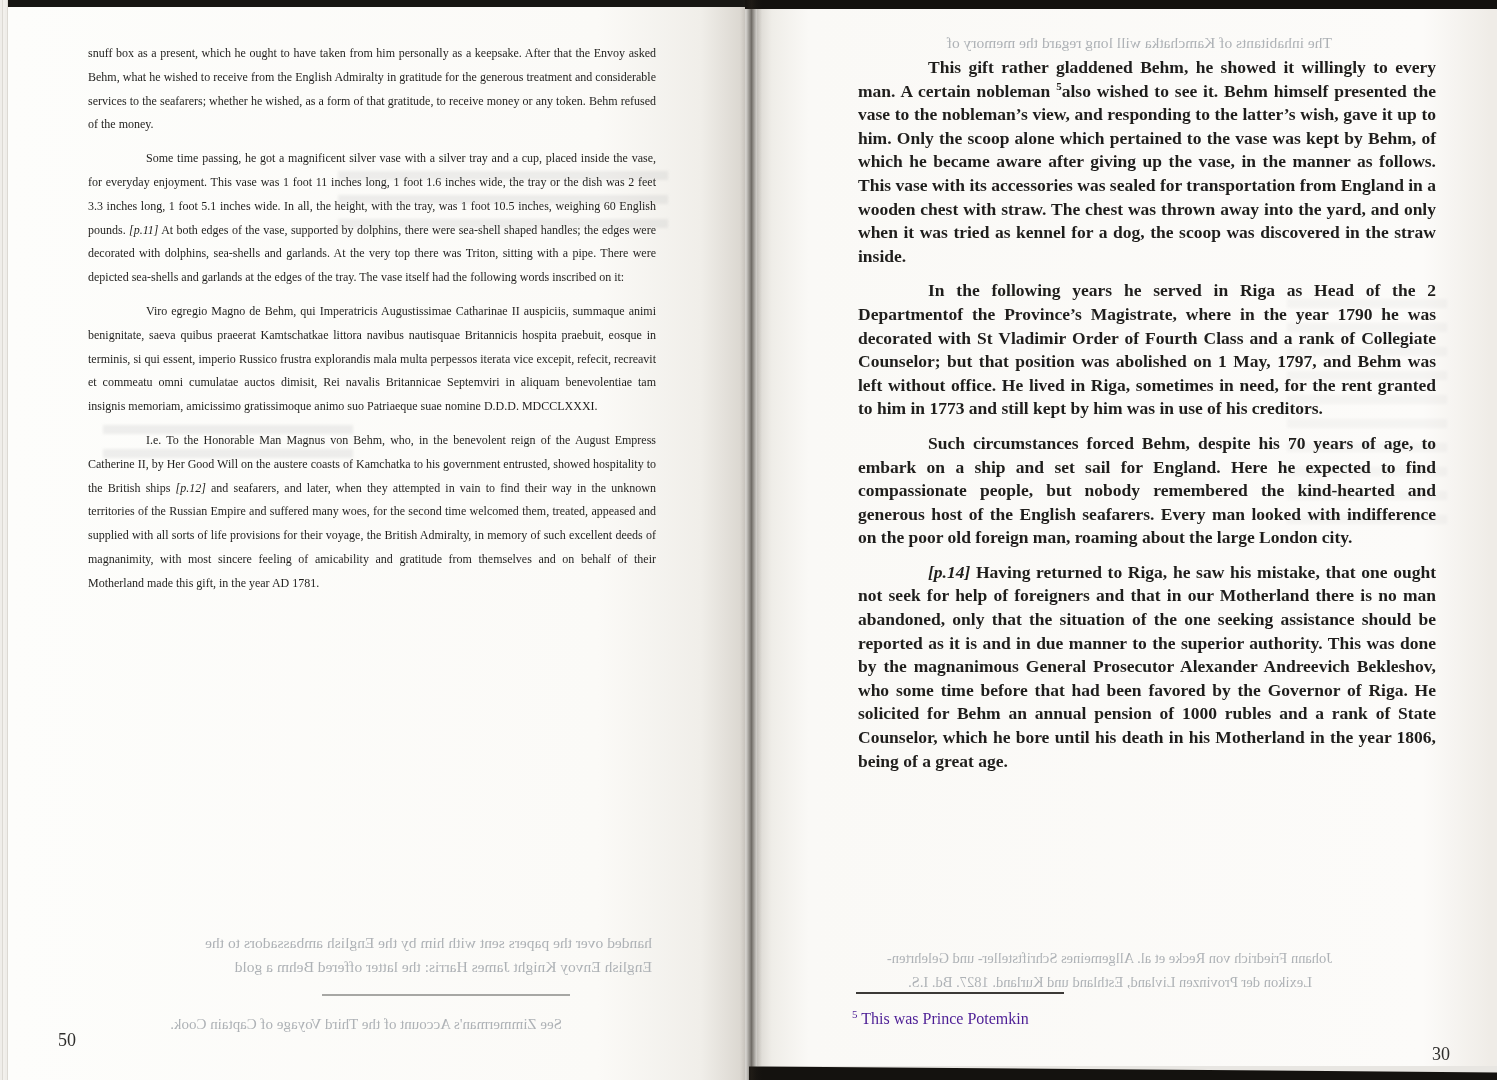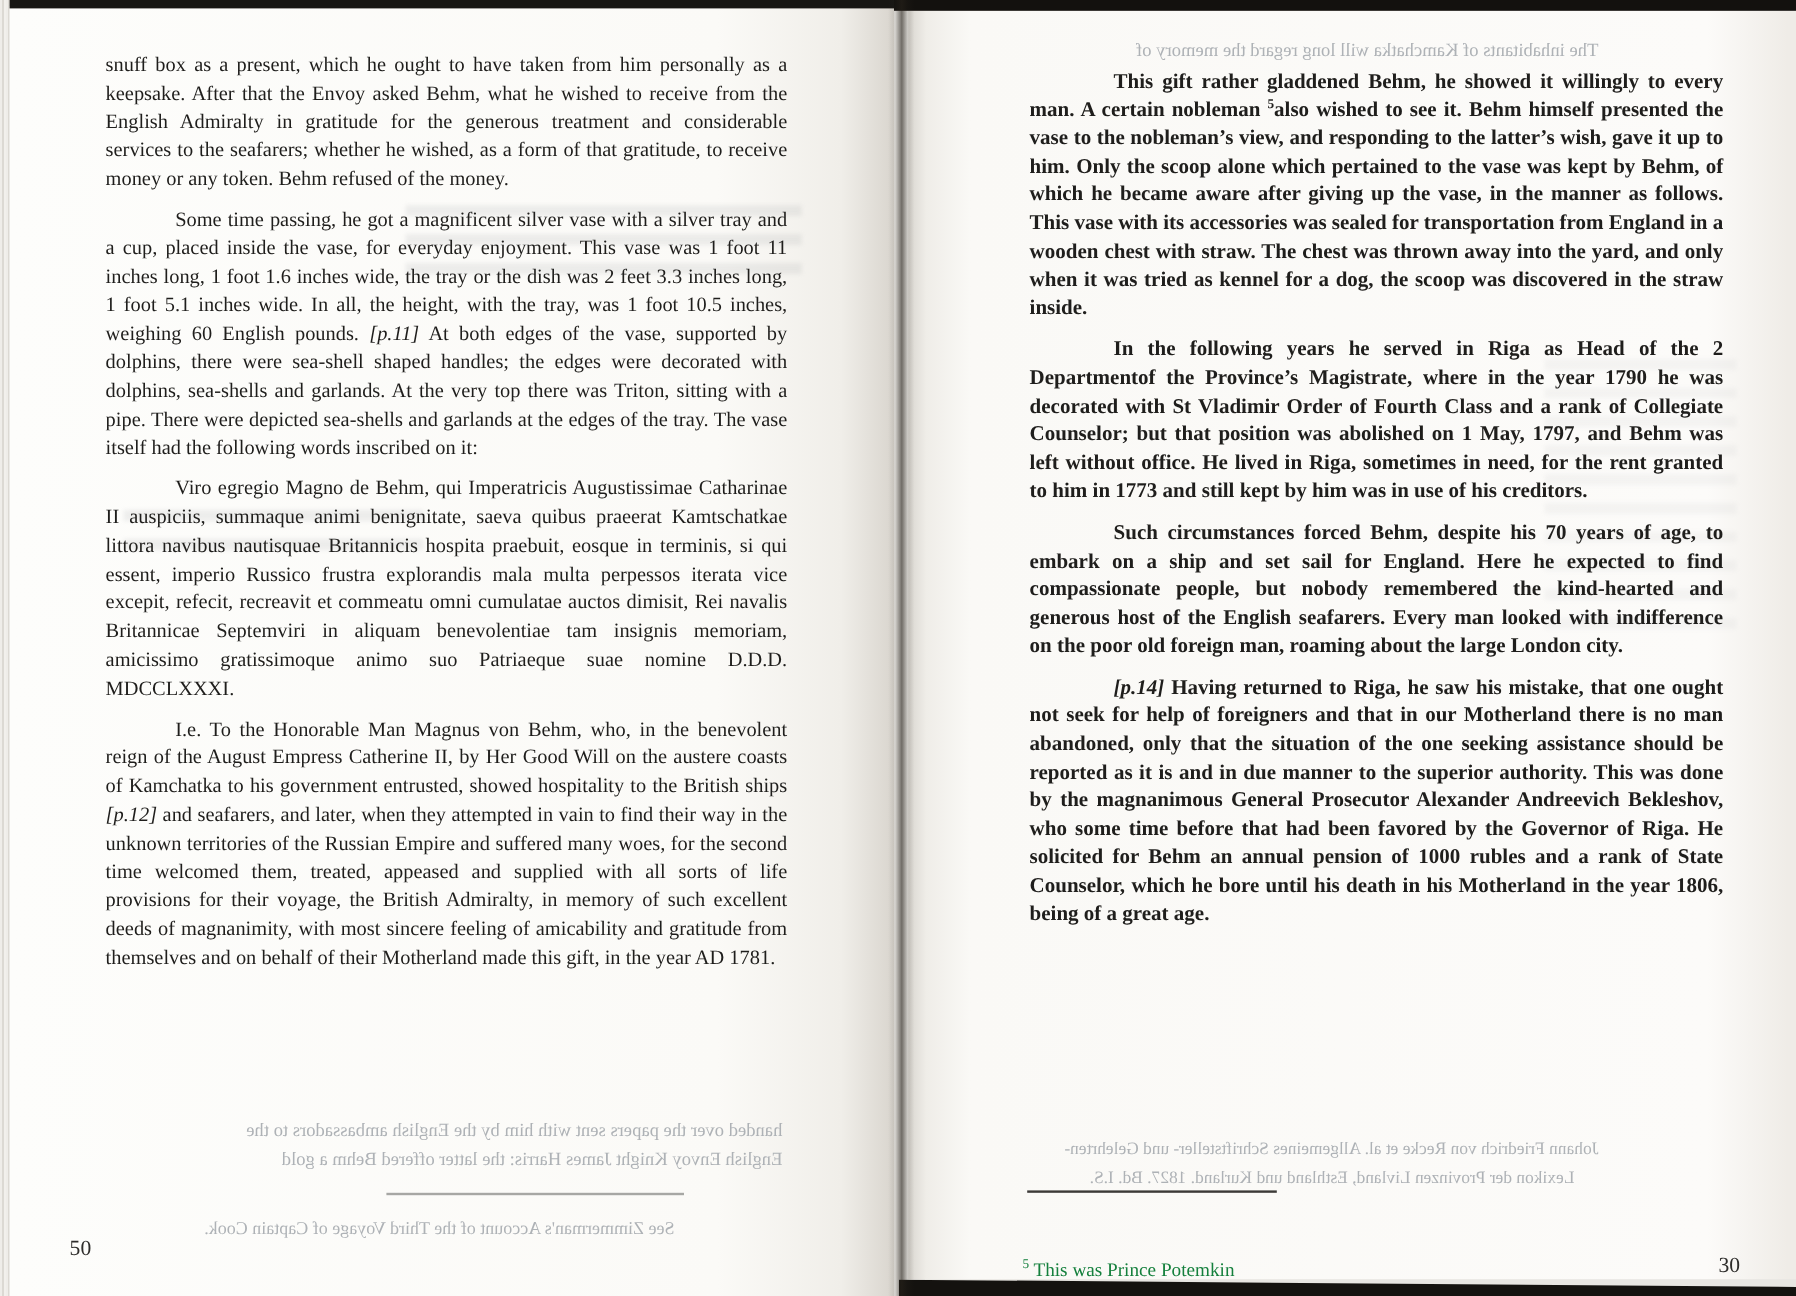--- a/index.html
+++ b/index.html
@@ -30,37 +30,37 @@
     position:absolute;left:749px;top:1060px;width:748px;height:20px;background:#14120f;
     clip-path:polygon(0 32%,100% 62%,100% 100%,0 100%);
   }
   .gutter{
     position:absolute;left:740px;top:0;width:22px;height:1080px;
     background:linear-gradient(to right,rgba(45,40,32,0) 0%,rgba(45,40,32,.12) 28%,rgba(38,33,26,.62) 52%,rgba(45,40,32,.16) 74%,rgba(45,40,32,0) 100%);
   }
 
   
   .text-col{position:absolute;color:#1f1e1c;text-align:justify;}
-  .text-left{left:88px;top:42px;width:568px;font-size:17px;line-height:23.8px;}
+  .text-left{left:88px;top:42px;width:568px;font-size:12px;line-height:23.8px;}
   .text-right{left:858px;top:56px;width:578px;font-size:17.5px;line-height:23.6px;}
   p.para{margin:0 0 10px 0;}
   .text-right p.para{margin-bottom:11px;font-weight:bold;}
   .text-left p.indent{text-indent:58px;}
   .text-right p.indent{text-indent:70px;}
   p.para i{font-style:italic;}
   sup{font-size:11px;line-height:0;vertical-align:super;}
 
   
   .pagenum{position:absolute;font-size:18px;color:#2e2d2b;}
   .pagenum-left{left:58px;top:1030px;}
   .pagenum-right{left:1432px;top:1044px;}
 
   
   .footnote-rule{position:absolute;left:856px;top:992px;width:208px;height:0;border-top:2px solid #3c3a37;}
-  .footnote-text{position:absolute;left:852px;top:1050px;width:480px;font-size:16px;color:#15803d;margin:0;}
+  .footnote-text{position:absolute;left:852px;top:1010px;width:480px;font-size:16px;color:#4c1d95;margin:0;}
 
   
   .bleed{
     position:absolute;color:#aeb2b6;transform:scaleX(-1);
     filter:blur(.6px);white-space:nowrap;font-size:15.5px;
   }
   .bleed-rule{position:absolute;left:322px;top:994px;width:248px;height:2px;background:#a7a7a4;filter:blur(.4px);}
   .bleed-l0{left:95px;top:934px;width:557px;}
   .bleed-l1{left:95px;top:958px;width:557px;}
   .bleed-l2{left:227px;top:1016px;width:335px;font-size:15px;}

